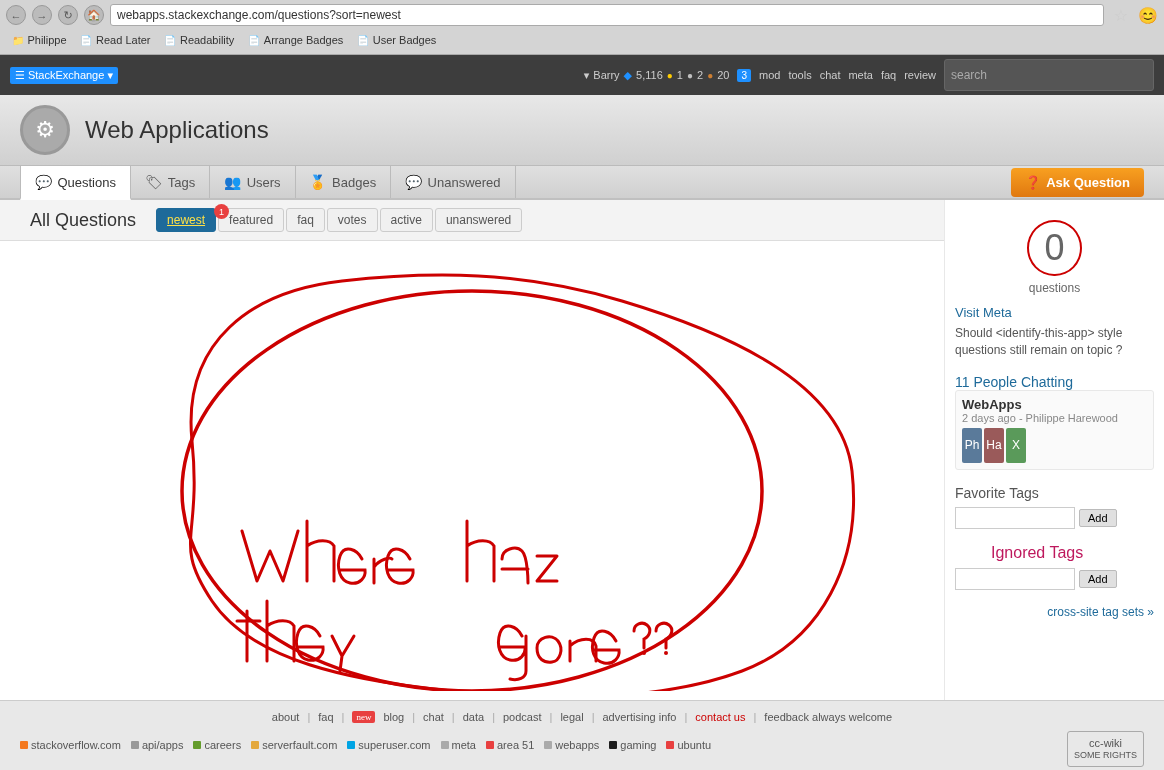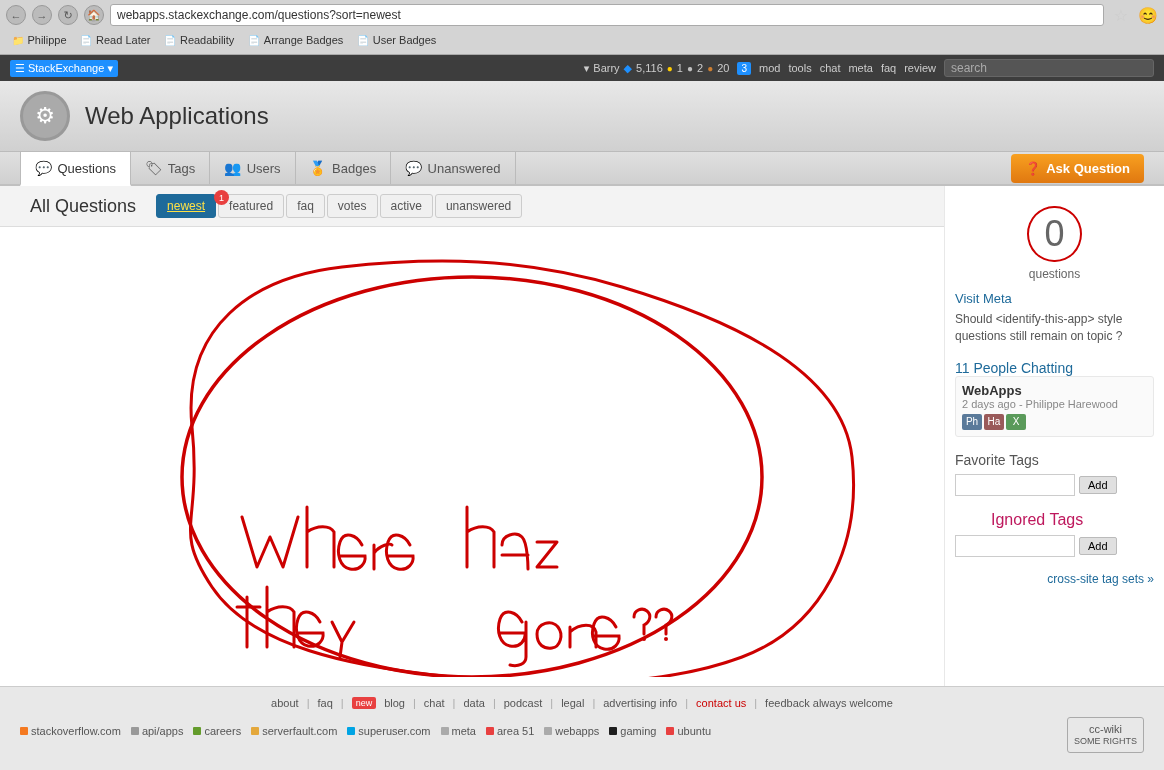--- a/index.html
+++ b/index.html
@@ -25,21 +25,21 @@
     .stack-exchange-logo { background: #1e90ff; color: white; padding: 2px 5px; border-radius: 2px; font-size: 11px; cursor: pointer; }
     .top-nav-right { display: flex; align-items: center; gap: 8px; }
     .user-info { display: flex; align-items: center; gap: 4px; color: #ccc; }
     .user-rep { color: #ccc; }
     .badge-gold { color: #ffcc00; font-size: 10px; }
     .badge-silver { color: #c0c0c0; font-size: 10px; }
     .badge-bronze { color: #cd7f32; font-size: 10px; }
     .badge-count { color: #ccc; }
     .inbox-badge { background: #1e90ff; color: white; padding: 1px 4px; border-radius: 2px; font-size: 10px; }
     .nav-link { color: #ccc; cursor: pointer; text-decoration: none; }
-    .search-box { height: 18px; width: 210px; border: 1px solid #666; border-radius: 3px; padding: 2px 6px; background: #555; color: #ddd; font-size: 12px; }
+    .search-box { height: 32px; width: 210px; border: 1px solid #666; border-radius: 3px; padding: 2px 6px; background: #555; color: #ddd; font-size: 12px; }
     .search-box::placeholder { color: #aaa; }
 
     
     .site-header { background: linear-gradient(to bottom, #e8e8e8, #d0d0d0); padding: 10px 20px; display: flex; align-items: center; gap: 15px; border-bottom: 1px solid #bbb; }
     .site-logo-img { width: 50px; height: 50px; background: #aaa; border-radius: 50%; display: flex; align-items: center; justify-content: center; font-size: 22px; color: white; border: 3px solid #999; }
     .site-title { font-size: 24px; font-weight: normal; color: #333; }
 
     
     .tab-nav { background: linear-gradient(to bottom, #e0e0e0, #d0d0d0); border-bottom: 2px solid #c0c0c0; padding: 0 20px; display: flex; align-items: center; gap: 0; }
     .tab-item { padding: 8px 14px; cursor: pointer; color: #555; font-size: 13px; display: flex; align-items: center; gap: 5px; border-right: 1px solid #bbb; text-decoration: none; }
@@ -75,32 +75,32 @@
     .sidebar-section { margin-bottom: 15px; }
     .sidebar-link { color: #1e6a9a; text-decoration: none; font-size: 13px; display: block; margin-bottom: 5px; }
     .sidebar-text { font-size: 12px; color: #555; line-height: 1.4; }
     .sidebar-section-title { color: #1e6a9a; font-size: 14px; margin-bottom: 8px; text-decoration: none; }
     
     .chatting-section { margin-bottom: 15px; }
     .chat-preview { border: 1px solid #e8e8e8; padding: 6px; border-radius: 3px; background: #fafafa; }
     .chat-room-name { font-size: 13px; color: #333; font-weight: bold; }
     .chat-time { font-size: 11px; color: #888; }
     .chat-avatars { display: flex; gap: 2px; margin-top: 4px; }
-    .chat-avatar { width: 20px; height: 16px; background: #888; border-radius: 2px; font-size: 10px; color: white; display: flex; align-items: center; justify-content: center; overflow: hidden; }
+    .chat-avatar { width: 20px; height: 35px; background: #888; border-radius: 2px; font-size: 12px; color: white; display: flex; align-items: center; justify-content: center; overflow: hidden; }
 
     .tags-section { margin-bottom: 15px; }
     .tag-input { width: 120px; height: 22px; border: 1px solid #ccc; padding: 2px 4px; font-size: 11px; }
     .add-btn { background: #e0e0e0; border: 1px solid #bbb; padding: 2px 8px; font-size: 11px; cursor: pointer; border-radius: 2px; }
 
     
     .footer { background: #e8e8e8; border-top: 1px solid #ccc; padding: 10px 20px; font-size: 11px; color: #555; }
     .footer-links { display: flex; gap: 8px; margin-bottom: 8px; align-items: center; justify-content: center; }
     .footer-link { color: #555; text-decoration: none; }
     .footer-sep { color: #aaa; }
-    .new-badge { background: #e84040; color: white; font-size: 9px; padding: 1px 4px; border-radius: 2px; }
+    .new-badge { background: #e84040; color: white; font-size: 9px; padding: 1px 4px; border-radius: 2px; font-family: Liberation Serif, serif; }
     .footer-sites { display: flex; flex-wrap: wrap; gap: 10px; justify-content: center; margin-bottom: 8px; }
     .footer-site { display: flex; align-items: center; gap: 3px; color: #555; font-size: 11px; }
     .site-dot { width: 8px; height: 8px; border-radius: 1px; display: inline-block; }
     .cc-badge { border: 1px solid #aaa; padding: 4px 6px; font-size: 10px; border-radius: 3px; color: #555; text-align: center; line-height: 1.3; }
     .cross-site-link { color: #1e6a9a; text-decoration: none; font-size: 12px; text-align: right; display: block; margin-top: 5px; }
   </style>
 </head>
 <body>
 
 <div class="browser-chrome">

